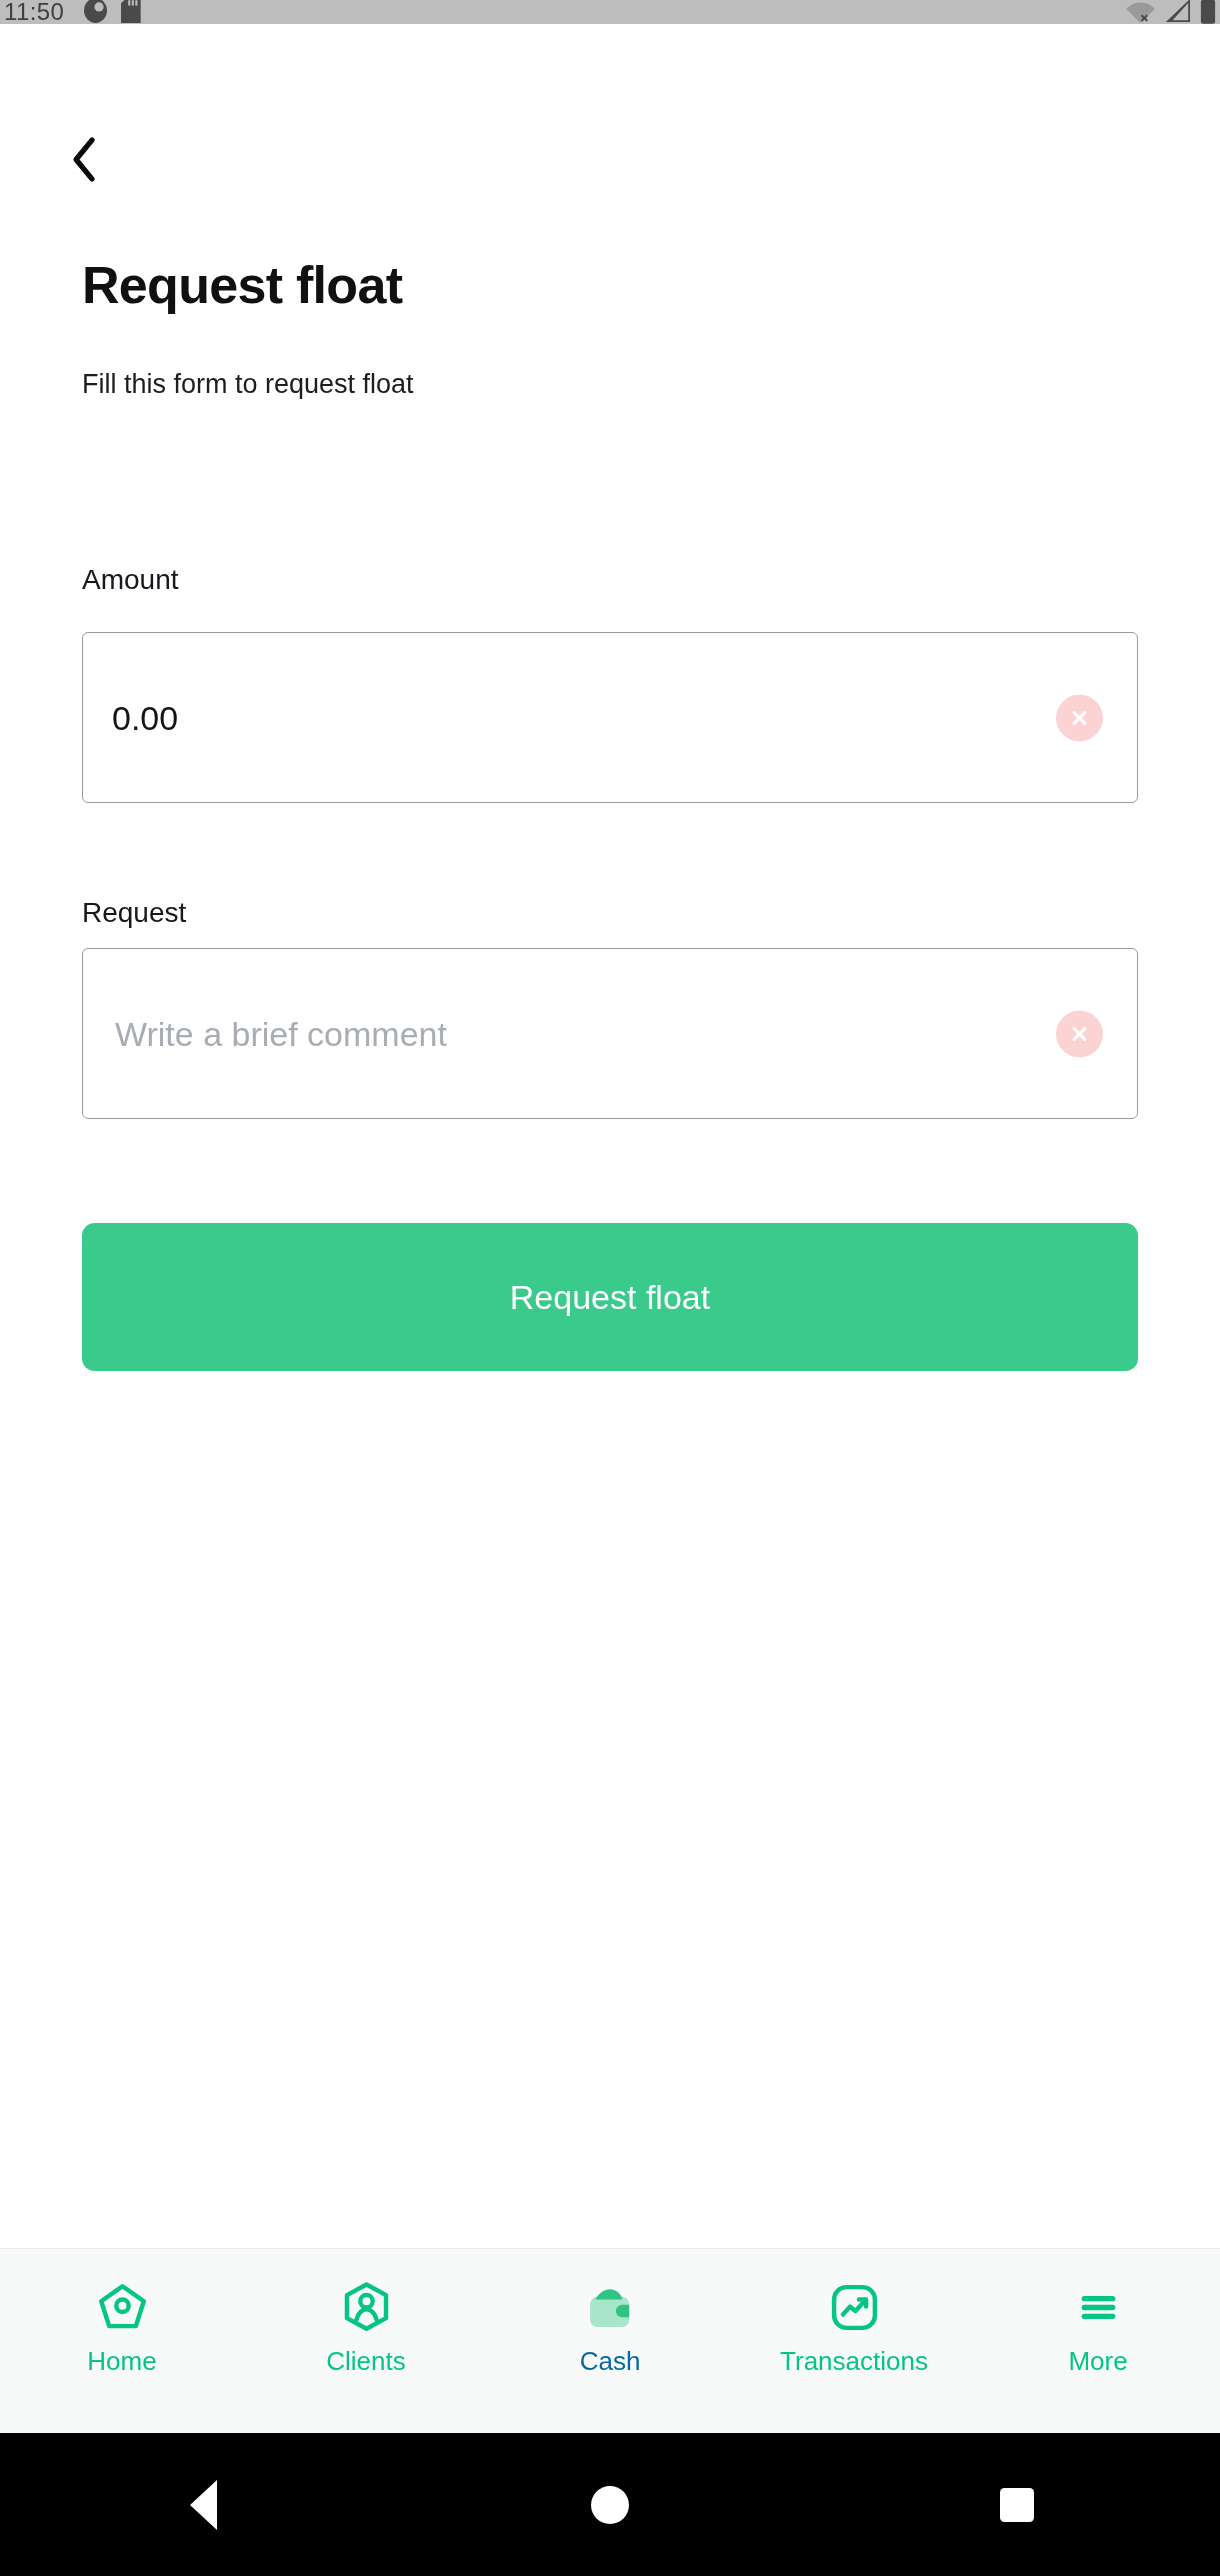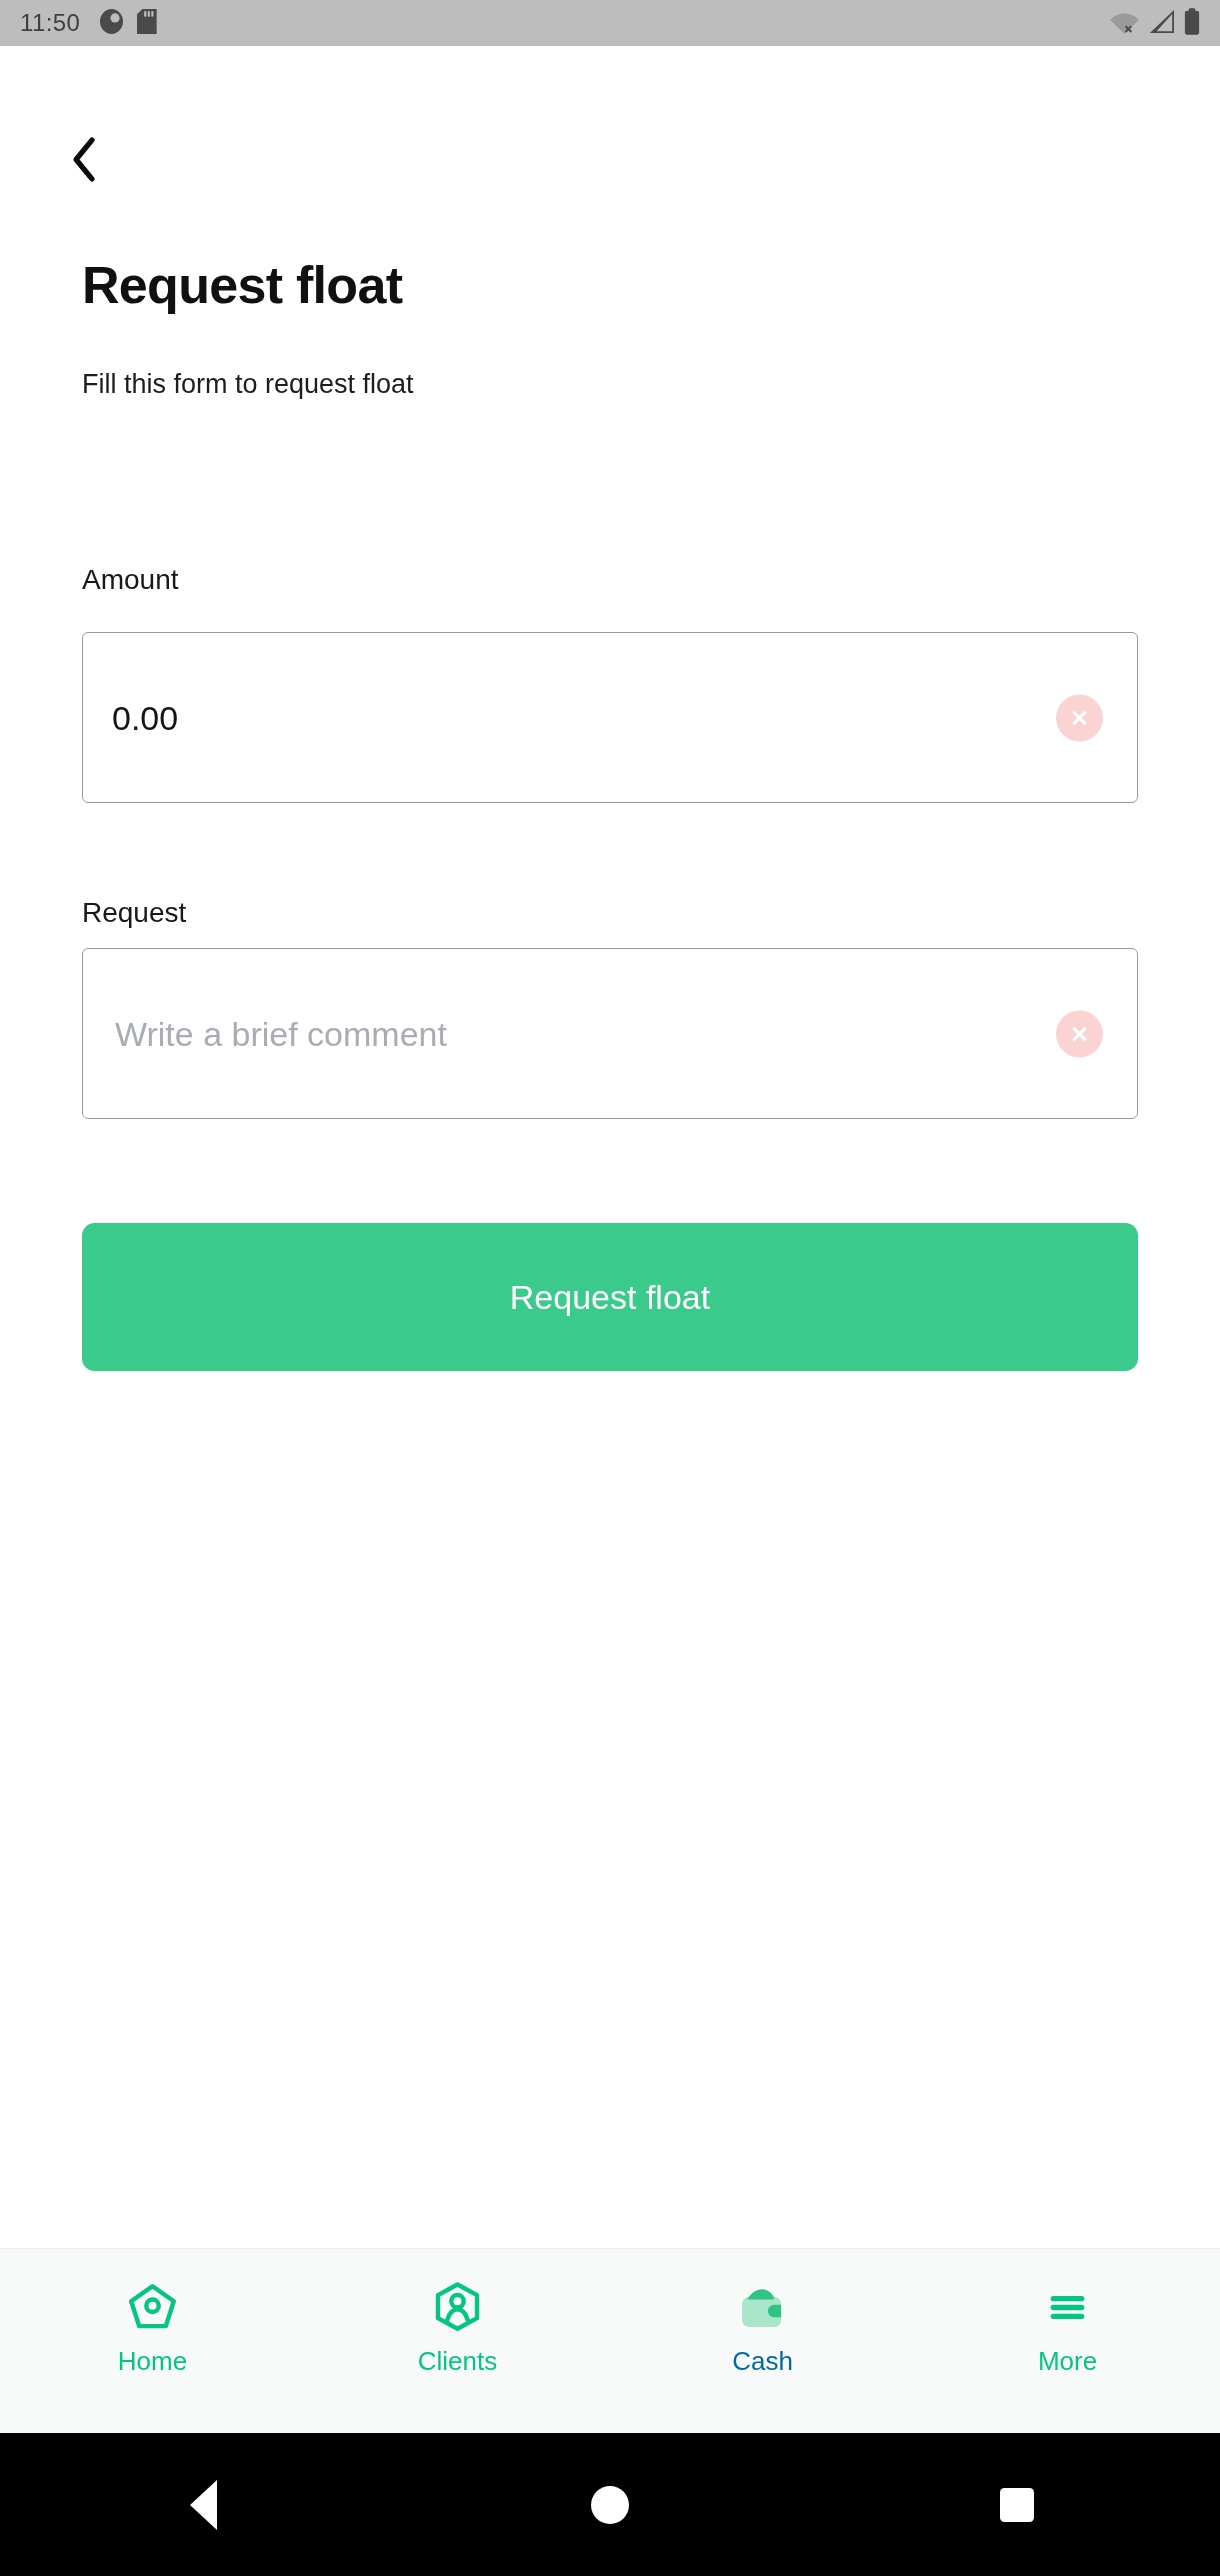--- a/index.html
+++ b/index.html
@@ -6,23 +6,23 @@
   html, body {
     width:1220px; height:2576px;
     background:#ffffff;
     font-family:"Liberation Sans", sans-serif;
     overflow:hidden;
   }
   .phone { position:relative; width:1220px; height:2576px; background:#ffffff; }
 
   
   .statusbar{
-    position:absolute; left:0; top:0; width:1220px; height:46px;
+    position:absolute; left:0; top:0; width:1220px; height:24px;
     background:#bdbdbd; display:flex; align-items:center;
-    padding:0 20px; color:#4a4a4a;
+    padding:0 4px; color:#4a4a4a;
   }
   .sb-time{ font-size:24px; letter-spacing:0.4px; color:#3f3f3f; line-height:1; }
   .sb-left-icons{ display:flex; align-items:center; gap:14.3px; margin-left:19.7px; }
   .sb-right{ margin-left:auto; display:flex; align-items:center; gap:9px; }
 
   
   .backbtn{
     position:absolute; left:55px; top:132px; width:57px; height:57px;
     display:flex; align-items:center; justify-content:center;
   }
@@ -214,20 +214,30 @@
       <span class="ticon">
         <svg width="55" height="55" viewBox="0 0 62 62">
           <rect x="8" y="19" width="44" height="34" rx="8" fill="#a9e6c9"></rect>
           <path d="M14 22 C22 7 38 7 44 20 L44 22 Z" fill="#2fc484"></path>
           <path d="M52 28h-8a7 7 0 0 0 0 14h8z" fill="#2fc484"></path>
         </svg>
       </span>
       <span class="tlabel">Cash</span>
     </div>
 
+    <div class="tab">
+      <span class="ticon">
+        <svg width="55" height="55" viewBox="0 0 62 62">
+            <rect x="8" y="8" width="46" height="46" rx="14" fill="none" stroke="#04c583" stroke-width="5"></rect>
+            <path d="M18 39l8-9 6 5 11-12" fill="none" stroke="#04c583" stroke-width="5" stroke-linecap="round" stroke-linejoin="round"></path>
+            <path d="M36 22h8v8" fill="none" stroke="#04c583" stroke-width="5" stroke-linecap="round" stroke-linejoin="round"></path>
+          </svg>
+      </span>
+      <span class="tlabel">Transactions</span>
+    </div>
 
     <div class="tab">
       <span class="ticon">
         <svg width="55" height="55" viewBox="0 0 62 62">
             <g stroke="#04c583" stroke-width="6" stroke-linecap="round">
               <path d="M15 21h32"></path>
               <path d="M15 31h32"></path>
               <path d="M15 41h32"></path>
             </g>
           </svg>

